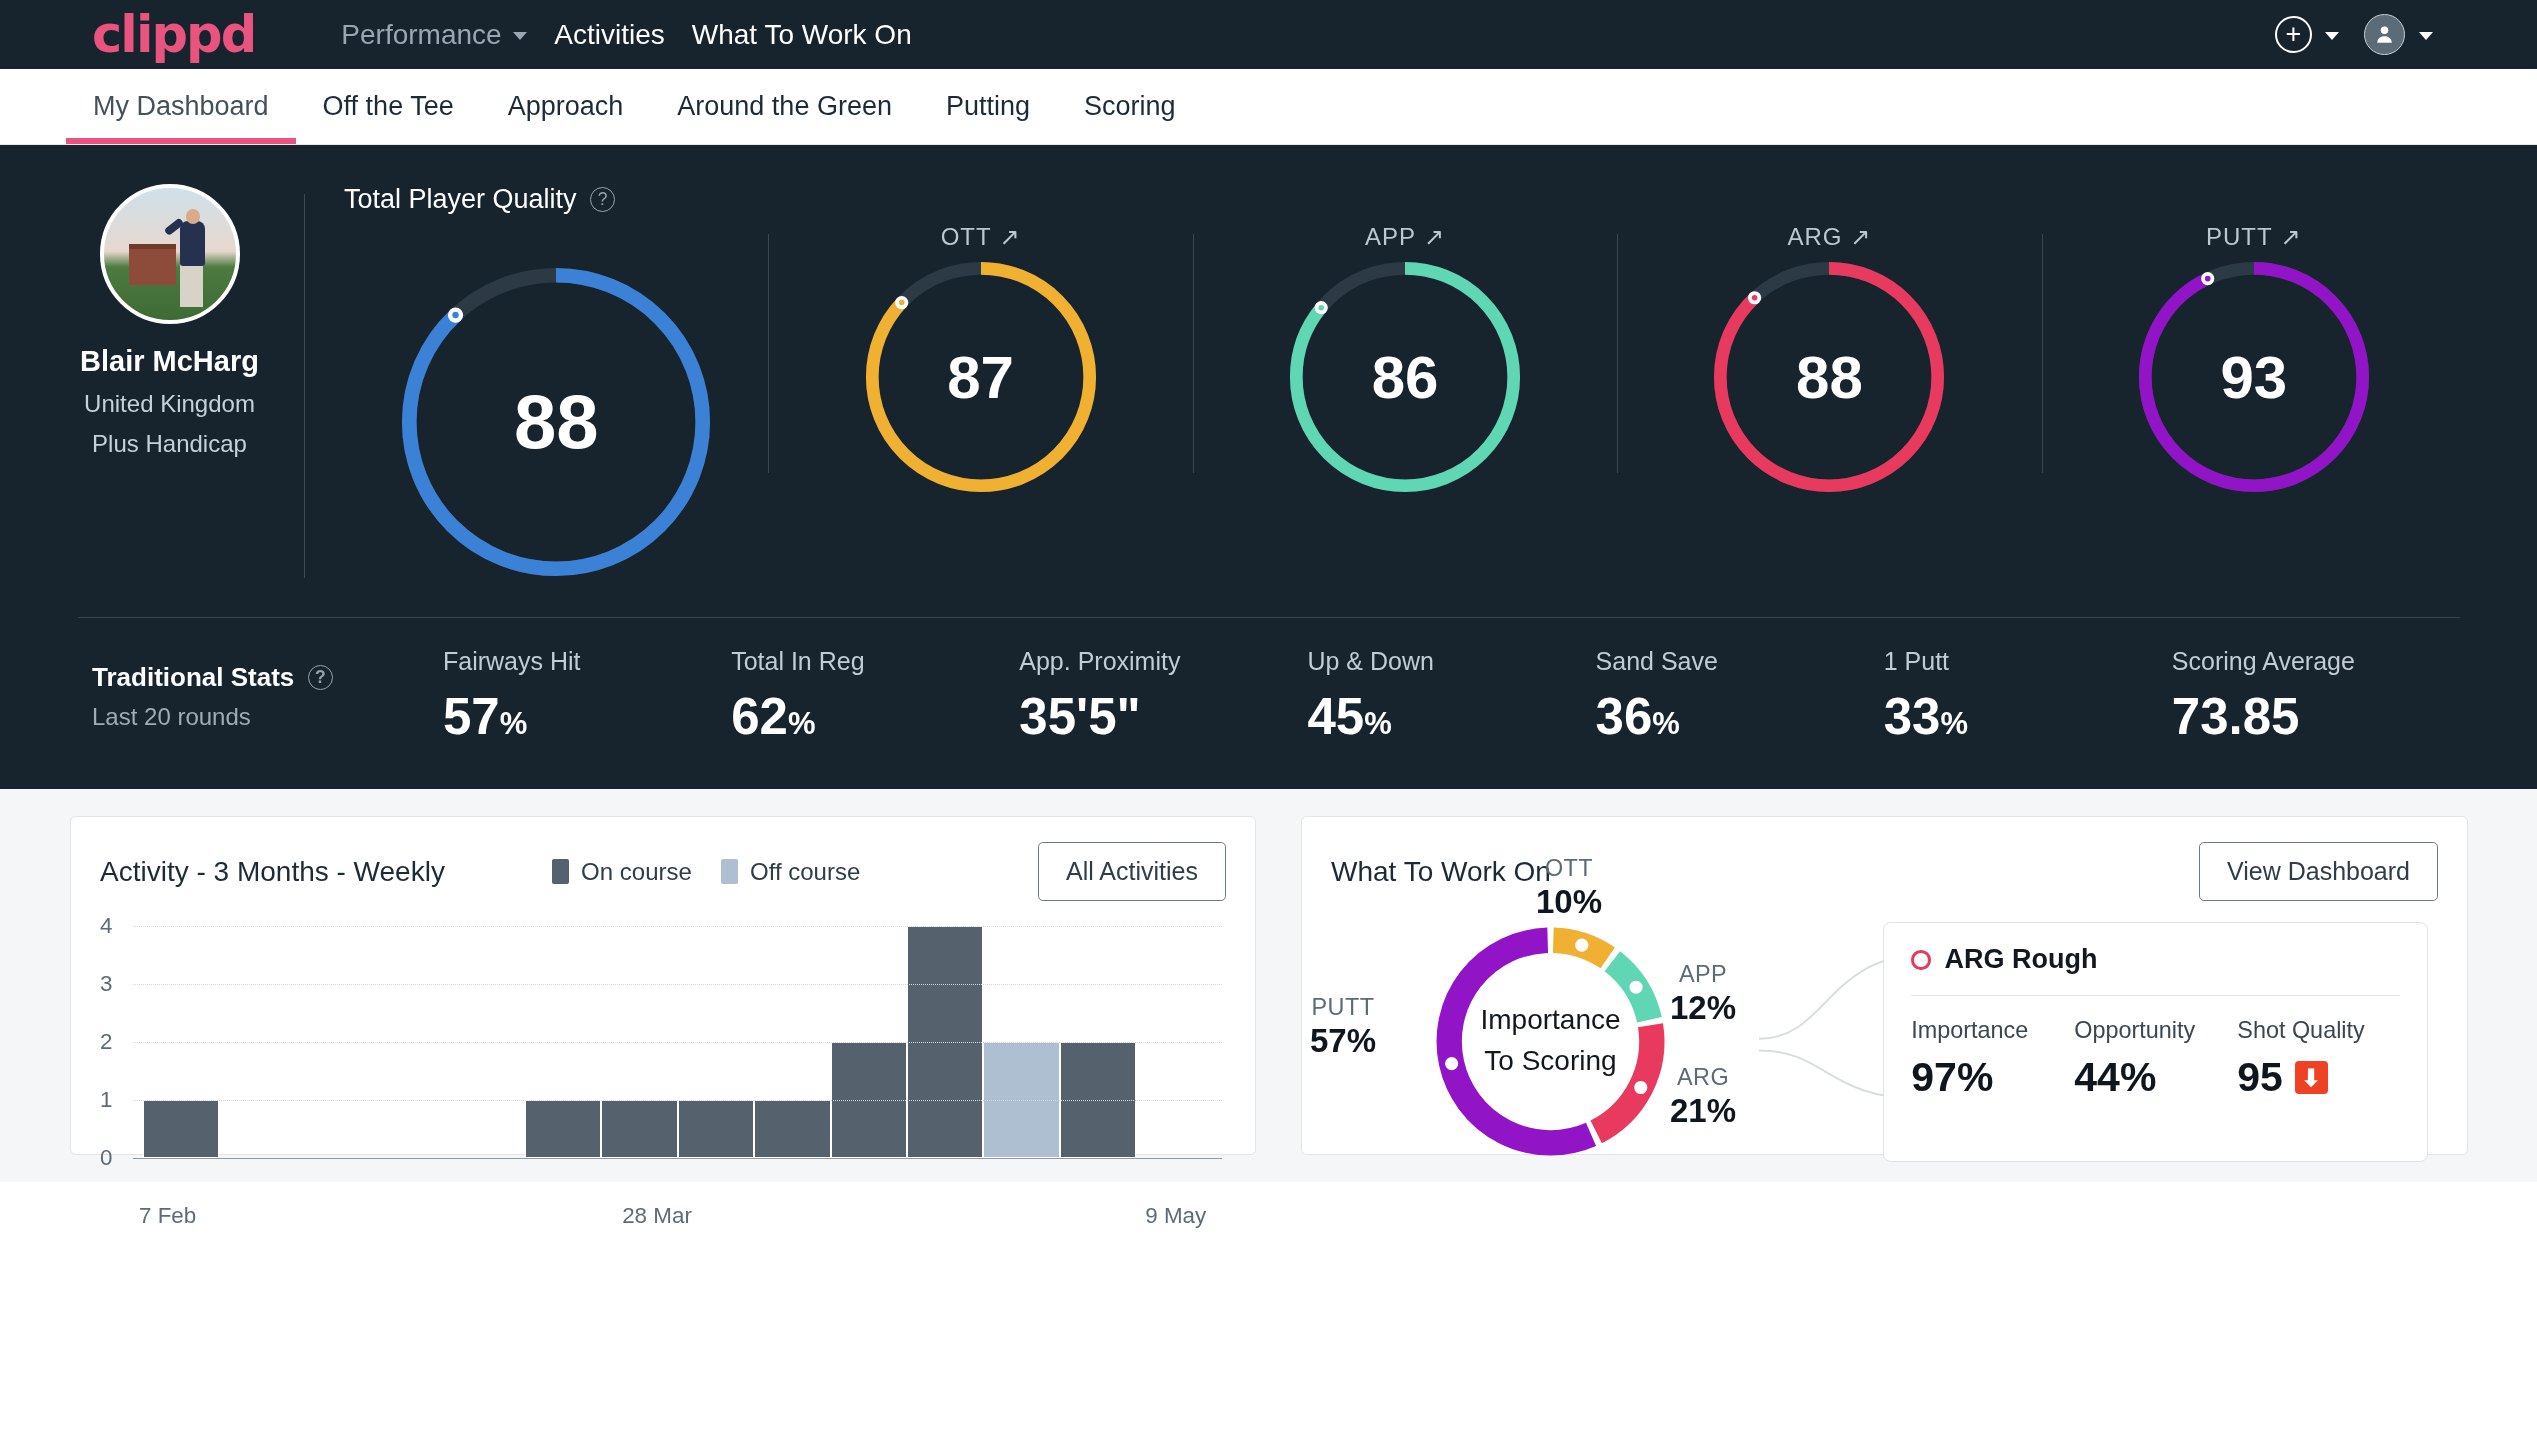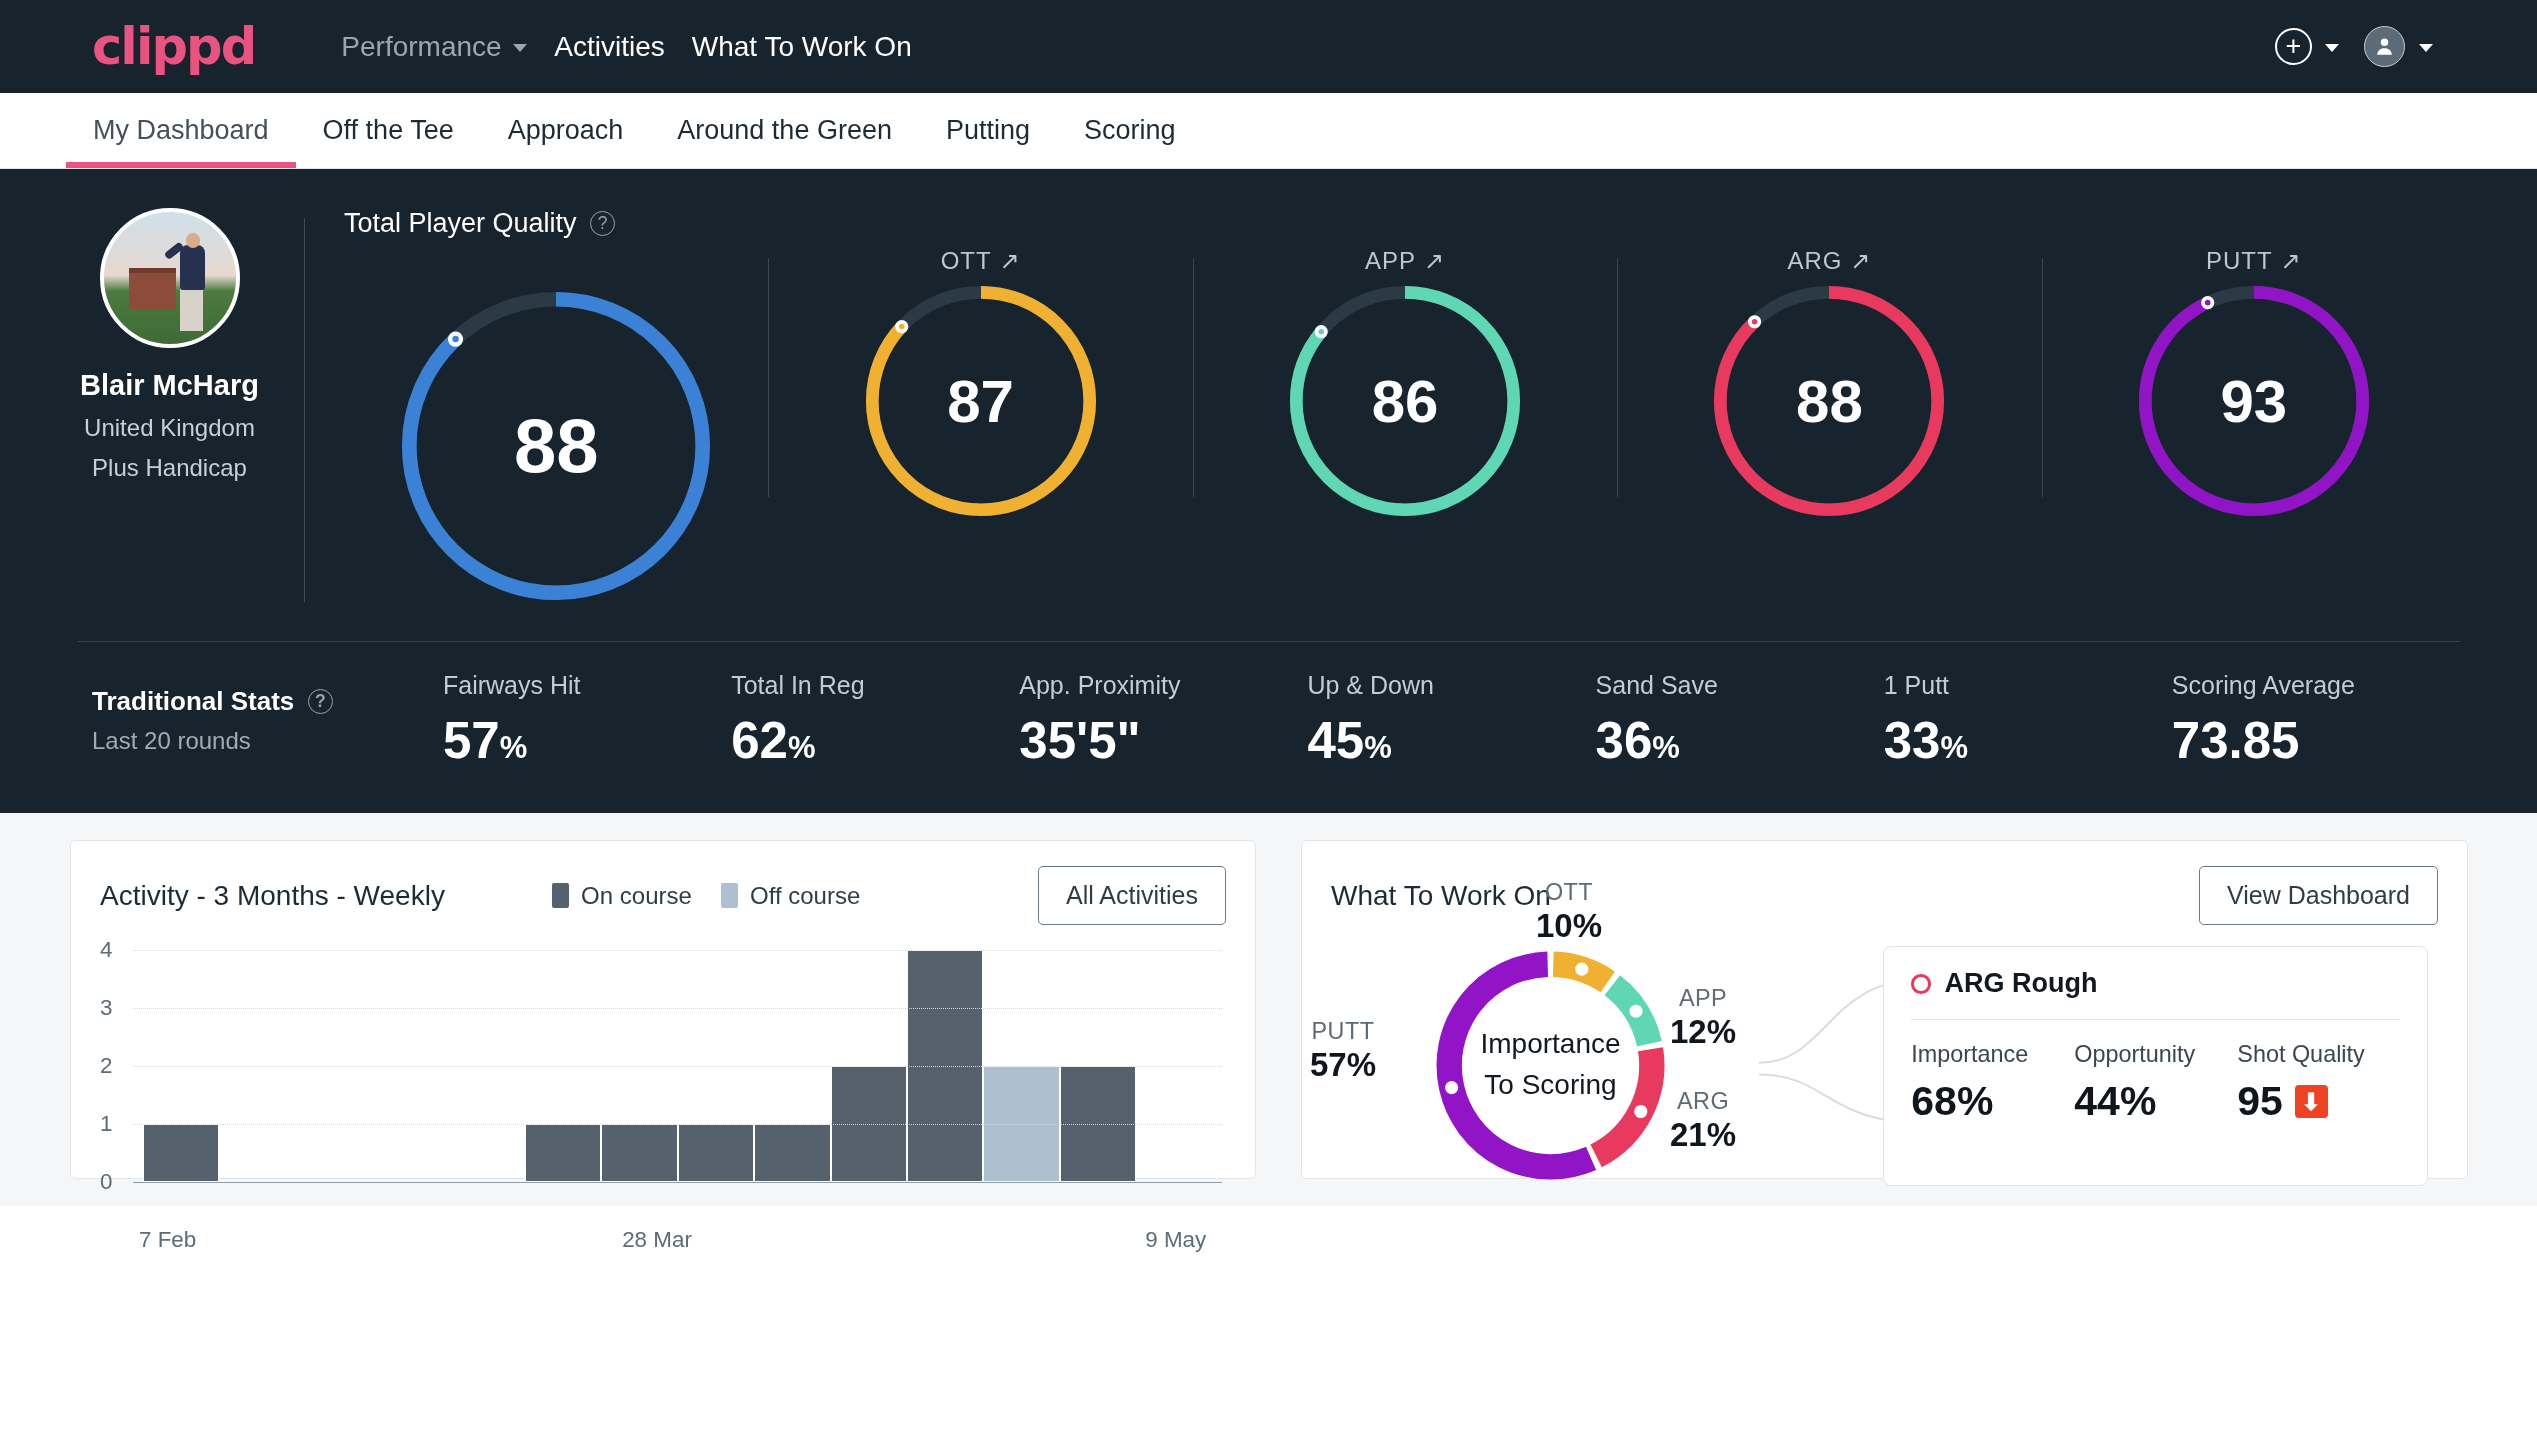--- a/index.html
+++ b/index.html
@@ -5,21 +5,21 @@
   * { box-sizing: border-box; margin: 0; padding: 0; }
   html, body {
     width: 2538px; height: 1450px;
     font-family: "Liberation Sans", sans-serif;
     background: #ffffff;
     overflow: hidden;
   }
 
   
   .topnav {
-    height: 93px; background: #17242e;
+    height: 69px; background: #17242e;
     display: flex; align-items: center; padding: 0 47px;
   }
   .logo {
     color: #e8537f; font-size: 51px; font-weight: 700;
     letter-spacing: -1.9px; margin-left: 45px; margin-right: 86px;
     font-family: "DejaVu Sans", sans-serif;
   }
   .navlinks { display: flex; align-items: center; gap: 27px; }
   .navlink {
     color: #ffffff; font-size: 28px; cursor: pointer; white-space: nowrap;
@@ -460,21 +460,21 @@
 
       <div class="detail-card">
         <div class="detail-head">
           <span class="ring-dot"></span>
           <span class="detail-title">ARG Rough</span>
         </div>
         <div class="detail-hr"></div>
         <div class="detail-cols">
           <div class="detail-col">
             <div class="detail-k">Importance</div>
-            <div class="detail-v">68%</div>
+            <div class="detail-v">97%</div>
           </div>
           <div class="detail-col">
             <div class="detail-k">Opportunity</div>
             <div class="detail-v">44%</div>
           </div>
           <div class="detail-col">
             <div class="detail-k">Shot Quality</div>
             <div class="detail-v">
               <span>95</span>
               <span class="down-badge">⬇</span>

